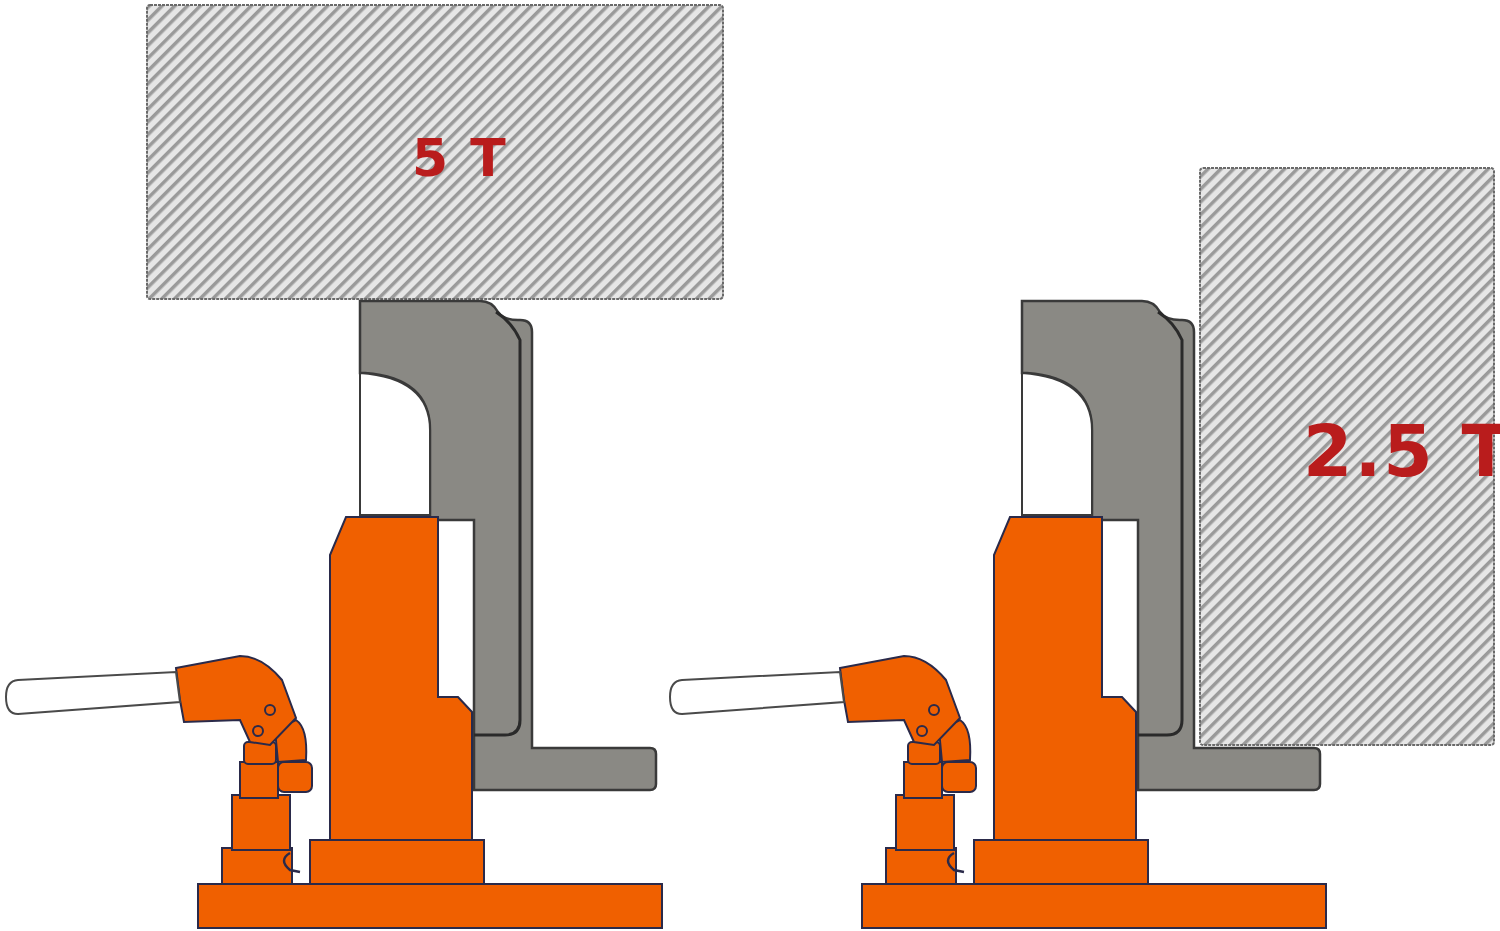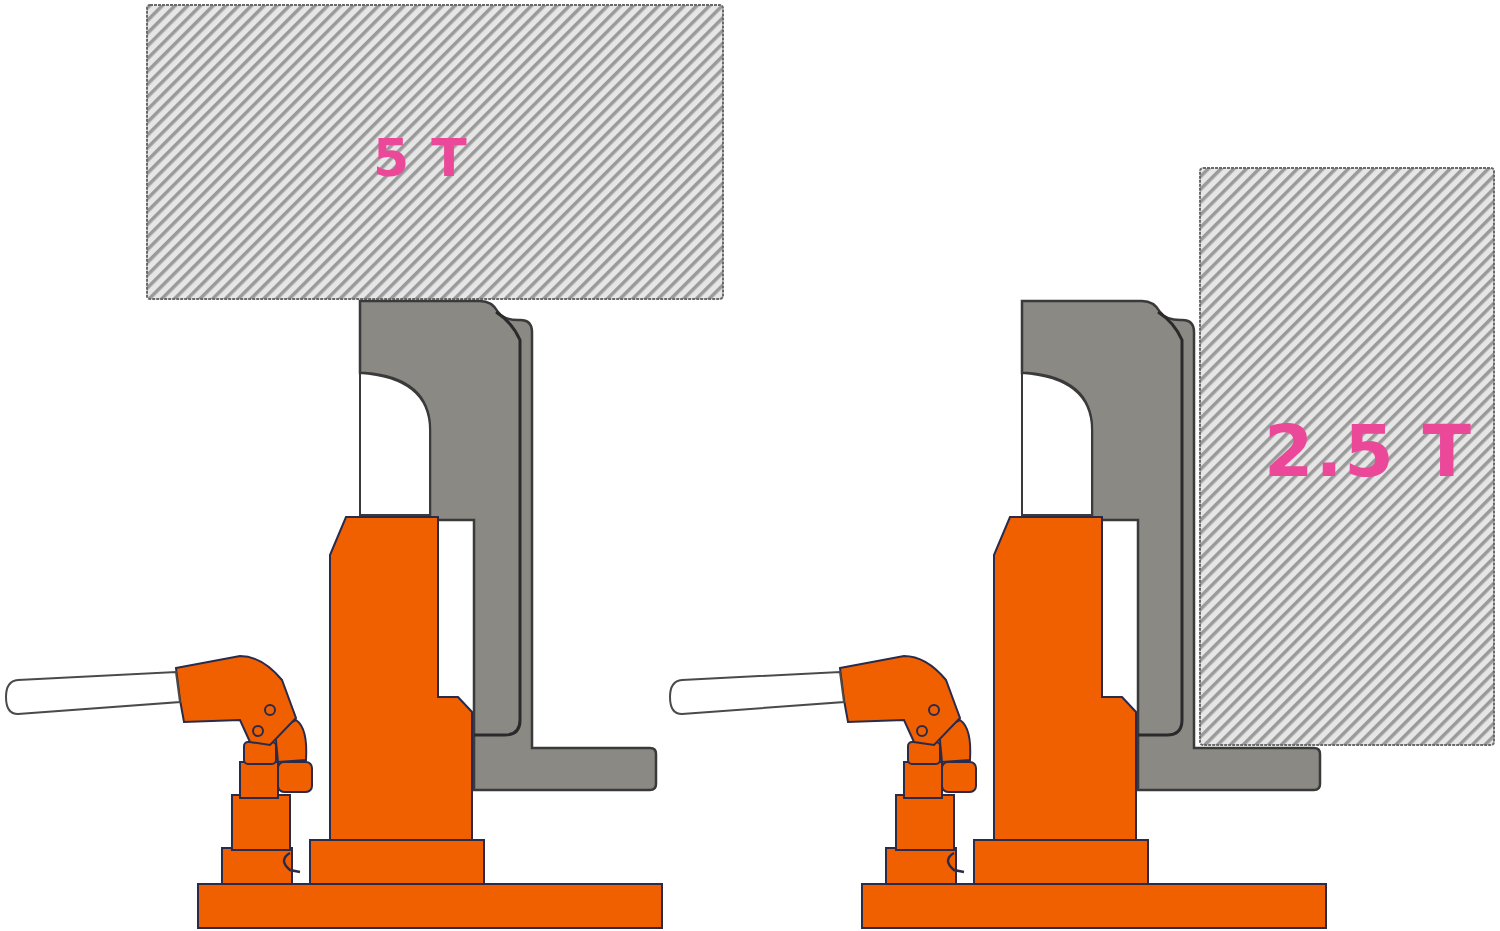--- a/index.html
+++ b/index.html
@@ -1,18 +1,18 @@
 <!DOCTYPE html>
 <html><head>
 <meta charset="utf-8">
 <style>
   html, body { margin: 0; padding: 0; background: #ffffff; }
   body { width: 1500px; height: 931px; position: relative; overflow: hidden; font-family: "DejaVu Sans", sans-serif; }
   #stage { position: absolute; left: 0; top: 0; width: 1500px; height: 931px; }
-  .load-label { position: absolute; font-family: "DejaVu Sans", sans-serif; font-weight: bold; color: #ec4899; letter-spacing: 2px; white-space: nowrap; }
+  .load-label { position: absolute; font-family: "DejaVu Sans", sans-serif; font-weight: bold; color: #b91c1c; letter-spacing: 2px; white-space: nowrap; margin-left: 39px; }
   #label-top { left: 373px; top: 128px; font-size: 52px; }
   #label-toe { left: 1264px; top: 410px; font-size: 71px; }
 </style>
 </head>
 <body>
 
 <div id="stage">
 <svg width="1500" height="931" viewBox="0 0 1500 931" xmlns="http://www.w3.org/2000/svg">
   <defs>
     <pattern id="hatch" patternUnits="userSpaceOnUse" width="9" height="9" patternTransform="rotate(45)">

